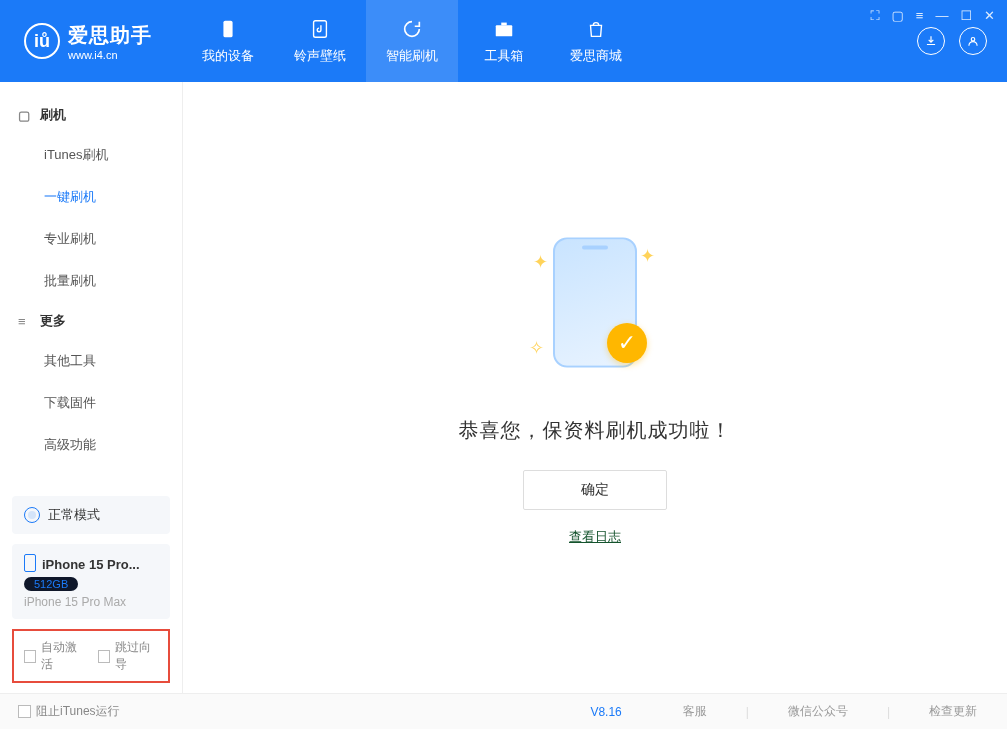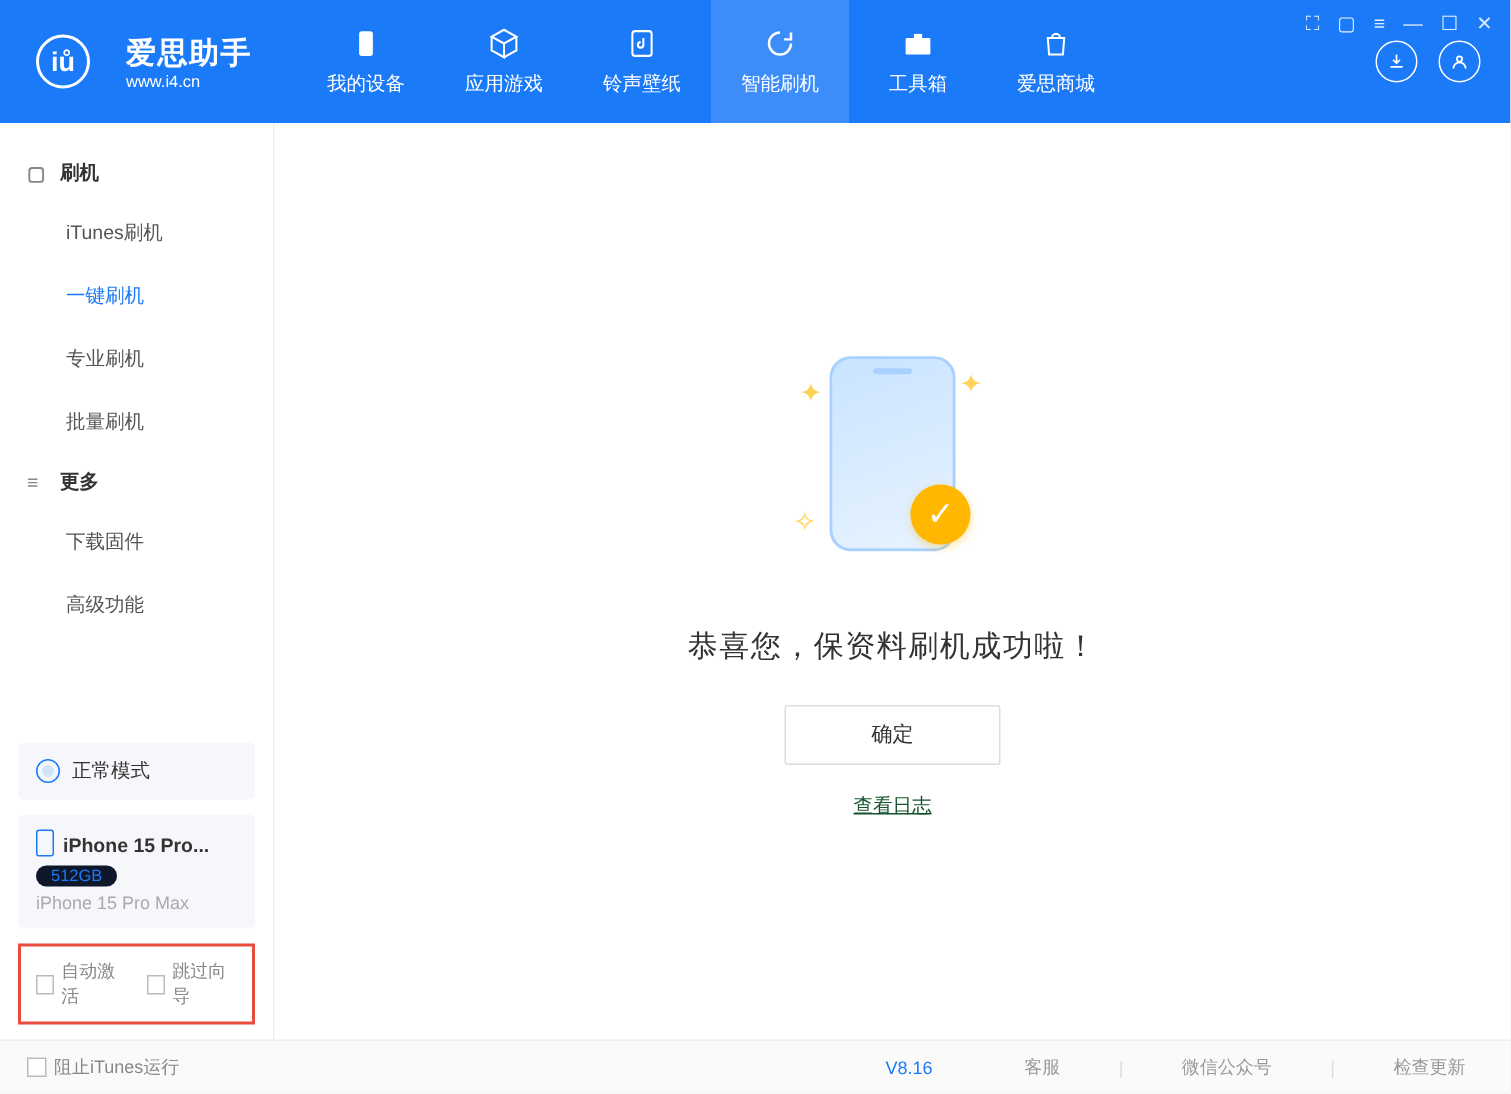--- a/index.html
+++ b/index.html
@@ -1,21 +1,21 @@
 <!DOCTYPE html>
 <html><head>
 <meta charset="utf-8">
 <style>
 * { margin: 0; padding: 0; box-sizing: border-box; font-family: "Microsoft YaHei", Arial, sans-serif; }
 body { background: #f0f0f0; display: flex; justify-content: center; align-items: center; min-height: 100vh; }
 .window { width: 1007px; height: 729px; background: #fff; display: flex; flex-direction: column; box-shadow: 0 2px 10px rgba(0,0,0,0.1); position: relative; }
 .header { height: 82px; background: linear-gradient(to right, #1b7af8, #1b7af8); display: flex; align-items: center; padding: 0 20px 0 24px; color: #fff; }
 .logo-area { display: flex; align-items: center; margin-right: 30px; }
 .logo-icon { width: 36px; height: 36px; border: 2px solid #fff; border-radius: 50%; display: flex; align-items: center; justify-content: center; margin-right: 8px; font-weight: bold; font-size: 18px; }
-.logo-text { display: flex; flex-direction: column; margin-left: 16px; }
+.logo-text { display: flex; flex-direction: column; }
 .logo-title { font-size: 20px; font-weight: bold; letter-spacing: 1px; }
 .logo-url { font-size: 11px; }
 .nav { display: flex; height: 100%; }
 .nav-item { width: 92px; display: flex; flex-direction: column; align-items: center; justify-content: center; cursor: pointer; font-size: 13px; }
 .nav-item.active { background: rgba(255,255,255,0.15); }
 .nav-icon { width: 24px; height: 24px; margin-bottom: 6px; display: flex; align-items: center; justify-content: center; }
 .header-right { margin-left: auto; display: flex; align-items: center; gap: 14px; }
 .header-top-icons { position: absolute; top: 8px; right: 12px; display: flex; gap: 12px; color: #fff; font-size: 13px; }
 .header-top-icons span { cursor: pointer; opacity: 0.85; }
 .circle-btn { width: 28px; height: 28px; border: 1.5px solid #fff; border-radius: 50%; display: flex; align-items: center; justify-content: center; cursor: pointer; }
@@ -78,28 +78,20 @@
         <div class="nav-icon">
             <svg width="22" height="22" viewBox="0 0 24 24">
               <rect x="7" y="3" width="10" height="18" rx="2" fill="#fff"></rect>
             </svg>
           </div>
         <span>我的设备</span>
       </div>
       <div class="nav-item">
         <div class="nav-icon">
             <svg width="22" height="22" viewBox="0 0 24 24">
-              <path d="M12 2 L21 7 L12 12 L3 7 Z M3 7 v10 l9 5 v-10 M21 7 v10 l-9 5" fill="none" stroke="#fff" stroke-width="1.5"></path>
-            </svg>
-          </div>
-        <span>应用游戏</span>
-      </div>
-      <div class="nav-item">
-        <div class="nav-icon">
-            <svg width="22" height="22" viewBox="0 0 24 24">
               <rect x="5" y="3" width="14" height="18" rx="2" fill="none" stroke="#fff" stroke-width="1.5"></rect>
               <path d="M13 8 v5 a2 2 0 1 1 -2 -2" fill="none" stroke="#fff" stroke-width="1.5"></path>
             </svg>
           </div>
         <span>铃声壁纸</span>
       </div>
       <div class="nav-item active">
         <div class="nav-icon">
             <svg width="22" height="22" viewBox="0 0 24 24">
               <path d="M12 4 a8 8 0 1 0 8 8" fill="none" stroke="#fff" stroke-width="1.8"></path>
@@ -149,20 +141,21 @@
       </div>
       <div class="side-item">iTunes刷机</div>
       <div class="side-item active">一键刷机</div>
       <div class="side-item">专业刷机</div>
       <div class="side-item">批量刷机</div>
 
       <div class="side-section-title">
         <span class="icon">≡</span>
         <span>更多</span>
       </div>
+      <div class="side-item">其他工具</div>
       <div class="side-item">下载固件</div>
       <div class="side-item">高级功能</div>
 
       <div class="sidebar-bottom">
         <div class="mode-box">
           <span class="dot-icon"></span>
           <span>正常模式</span>
         </div>
         <div class="device-box">
           <div class="dev-name">

